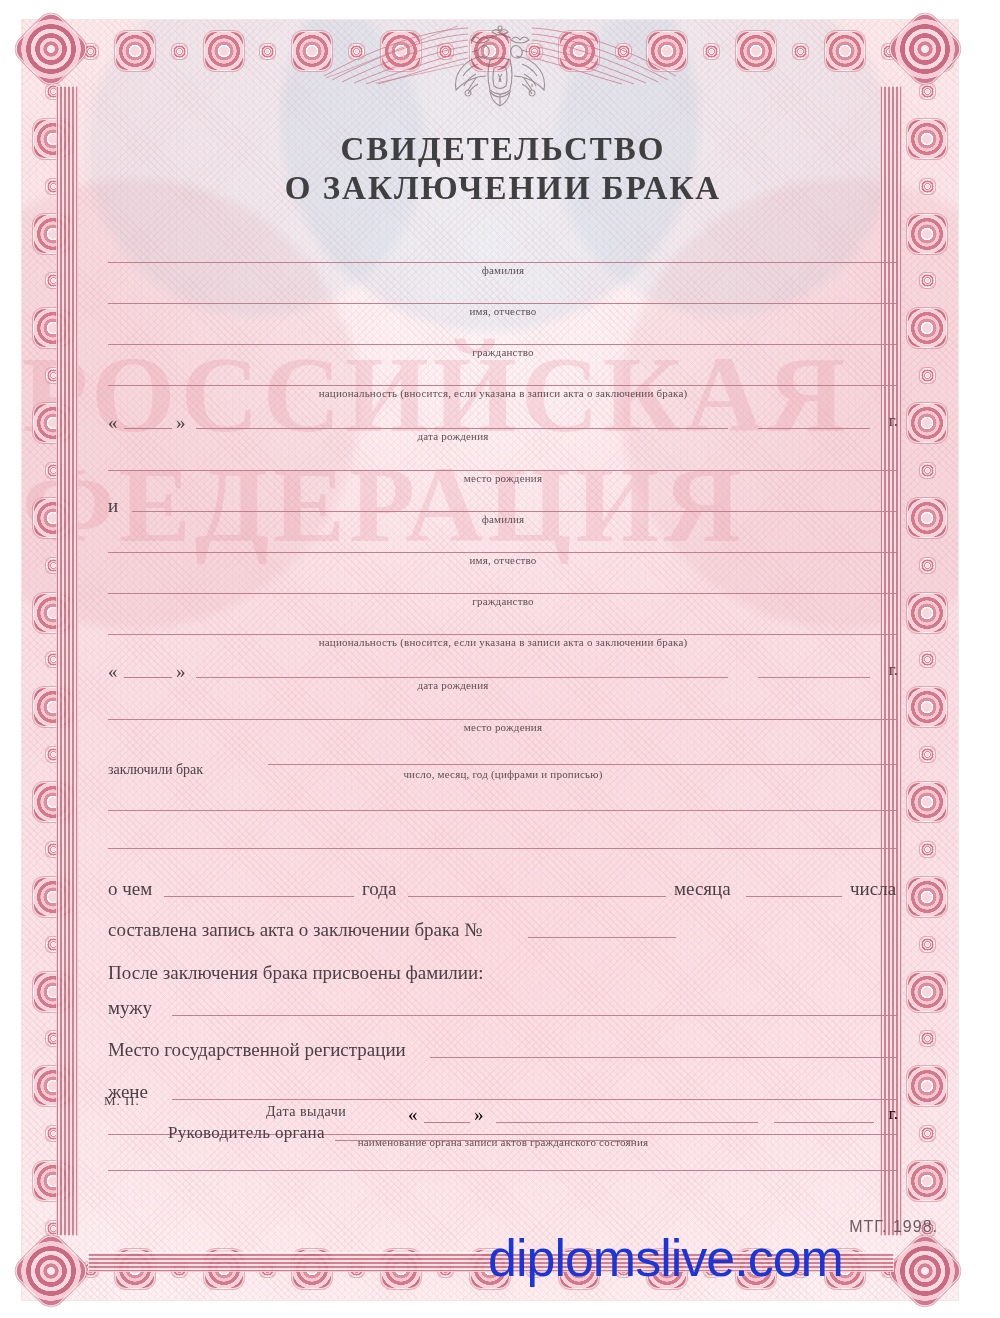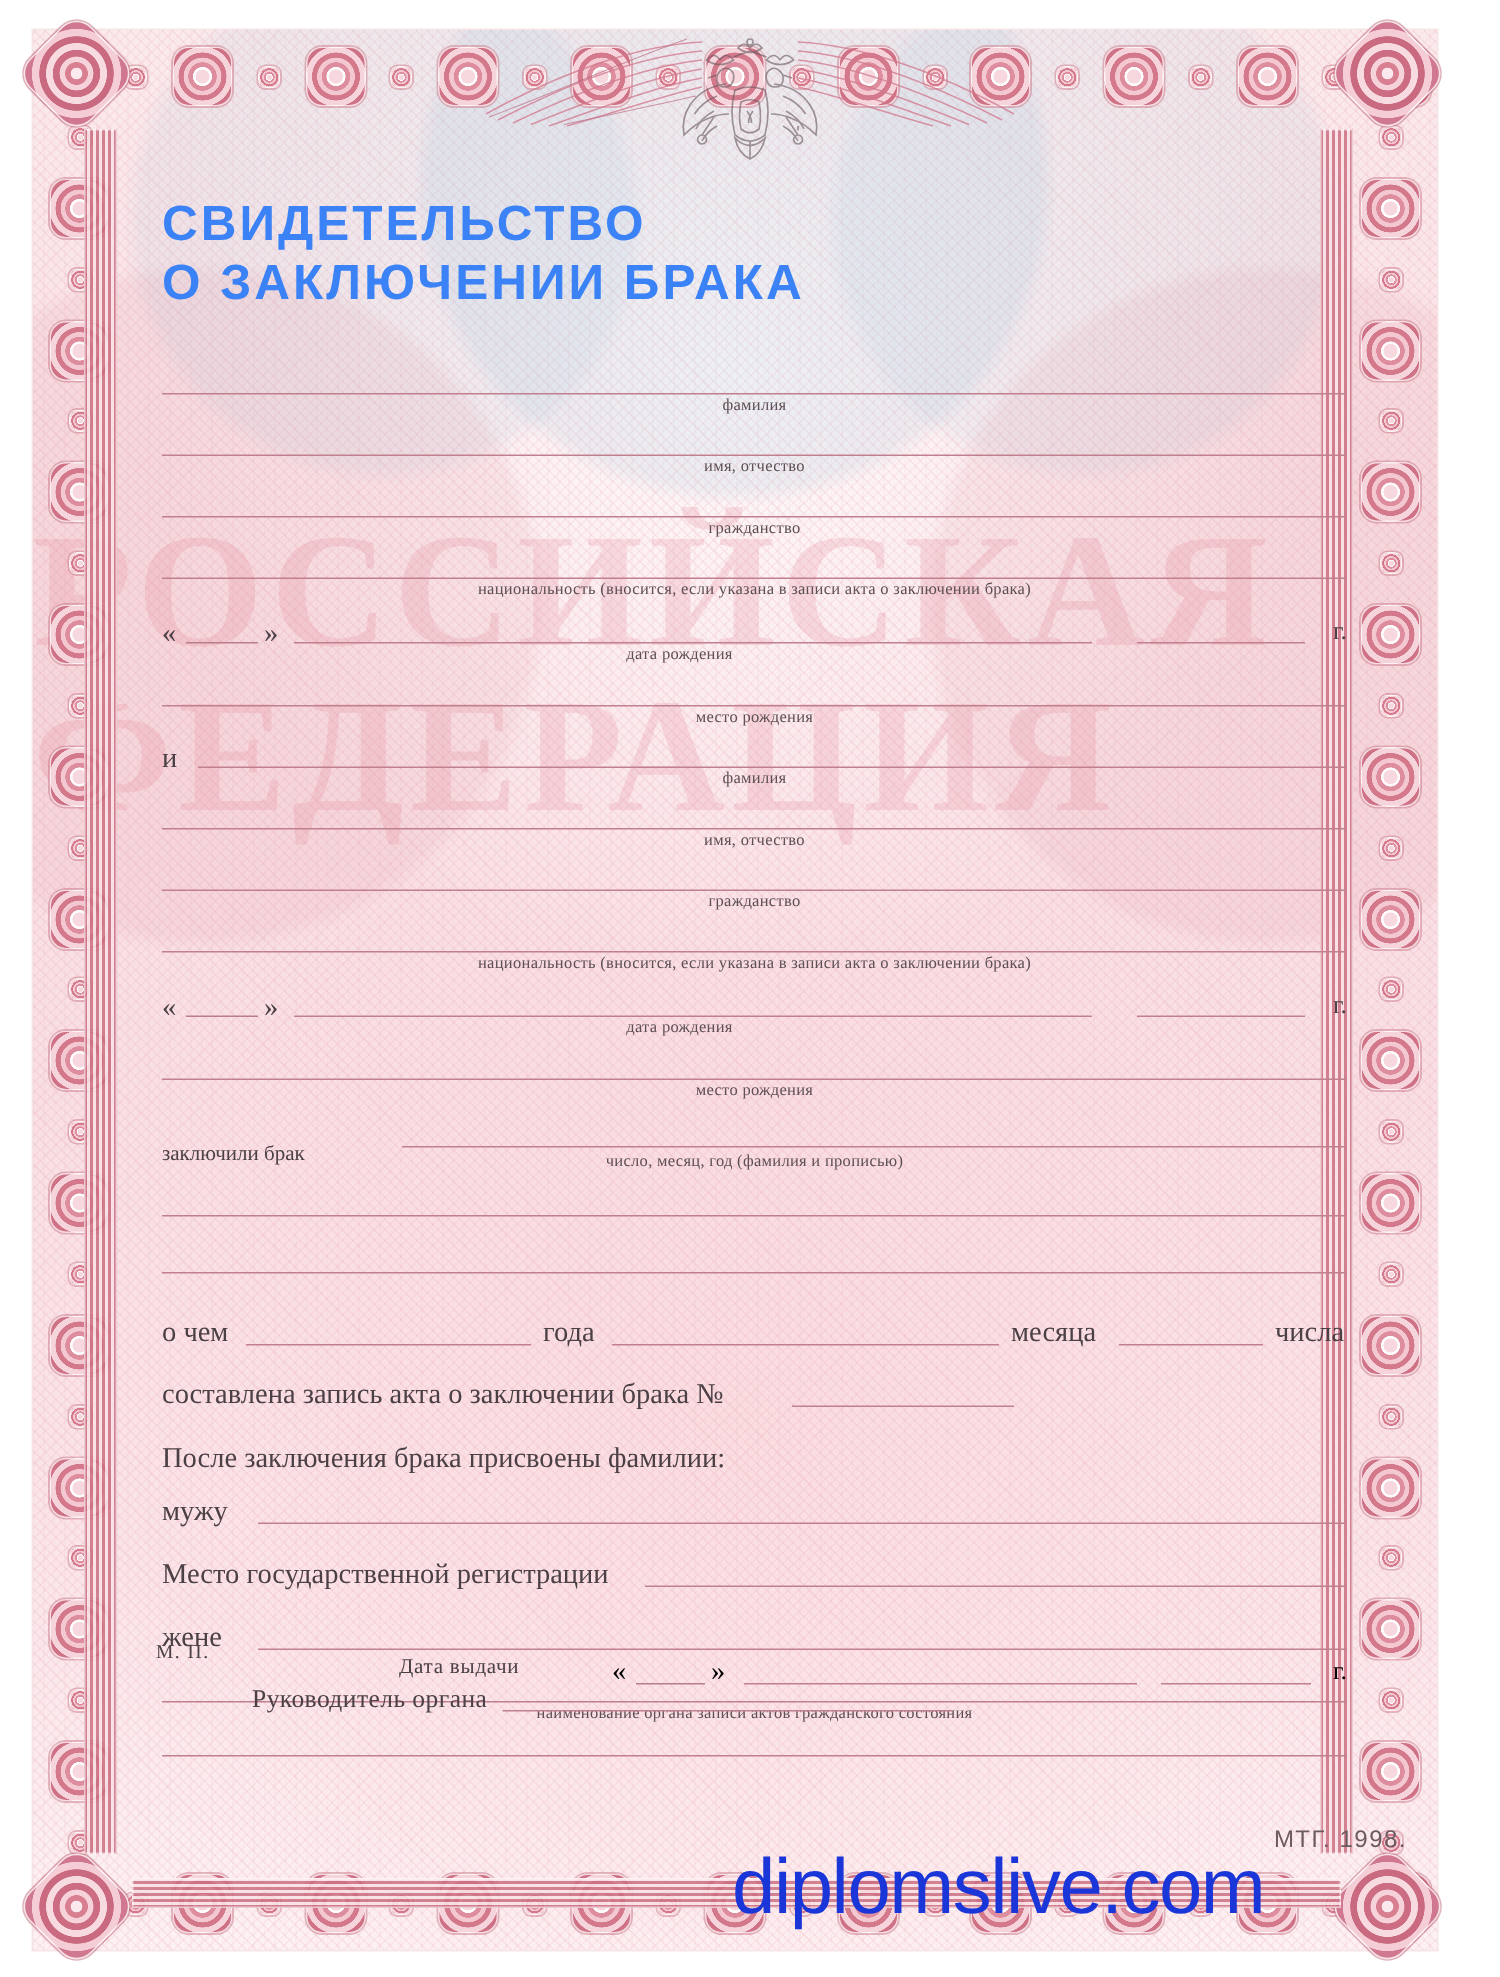--- a/index.html
+++ b/index.html
@@ -130,23 +130,24 @@
     opacity:.62;
   }
 
   
   .content{
     position:absolute;left:108px;top:130px;width:790px;
     color:#4a4145;
   }
 
   .title{
-    font-family:Liberation Sans, sans-serif;
+    text-align:center;
+    font-family:Liberation Serif, serif;
     font-weight:700;
-    color:#3b82f6;
+    color:#404040;
     letter-spacing:2px;
     line-height:1.18;
   }
   .title .t1{font-size:33px;display:block;}
   .title .t2{font-size:33px;display:block;}
 
   
   .fields{margin-top:36px;}
   .row{position:relative;height:41px;}
   .row .lead{
@@ -510,21 +511,21 @@
       </div>
 
       <div class="row">
         <div class="rule"></div>
         <div class="cap">место рождения</div>
       </div>
 
       <div class="row" style="height:44px;">
         <span class="lead">заключили брак</span>
         <div class="rule" style="left:160px;top:22px;"></div>
-        <div class="cap" style="top:26px;">число, месяц, год (фамилия и прописью)</div>
+        <div class="cap" style="top:26px;">число, месяц, год (цифрами и прописью)</div>
       </div>
 
       <div class="row" style="height:38px;">
         <div class="rule" style="top:24px;"></div>
       </div>
       <div class="row" style="height:38px;">
         <div class="rule" style="top:24px;"></div>
       </div>
 
       <div class="ochem" style="margin-top:14px;">

